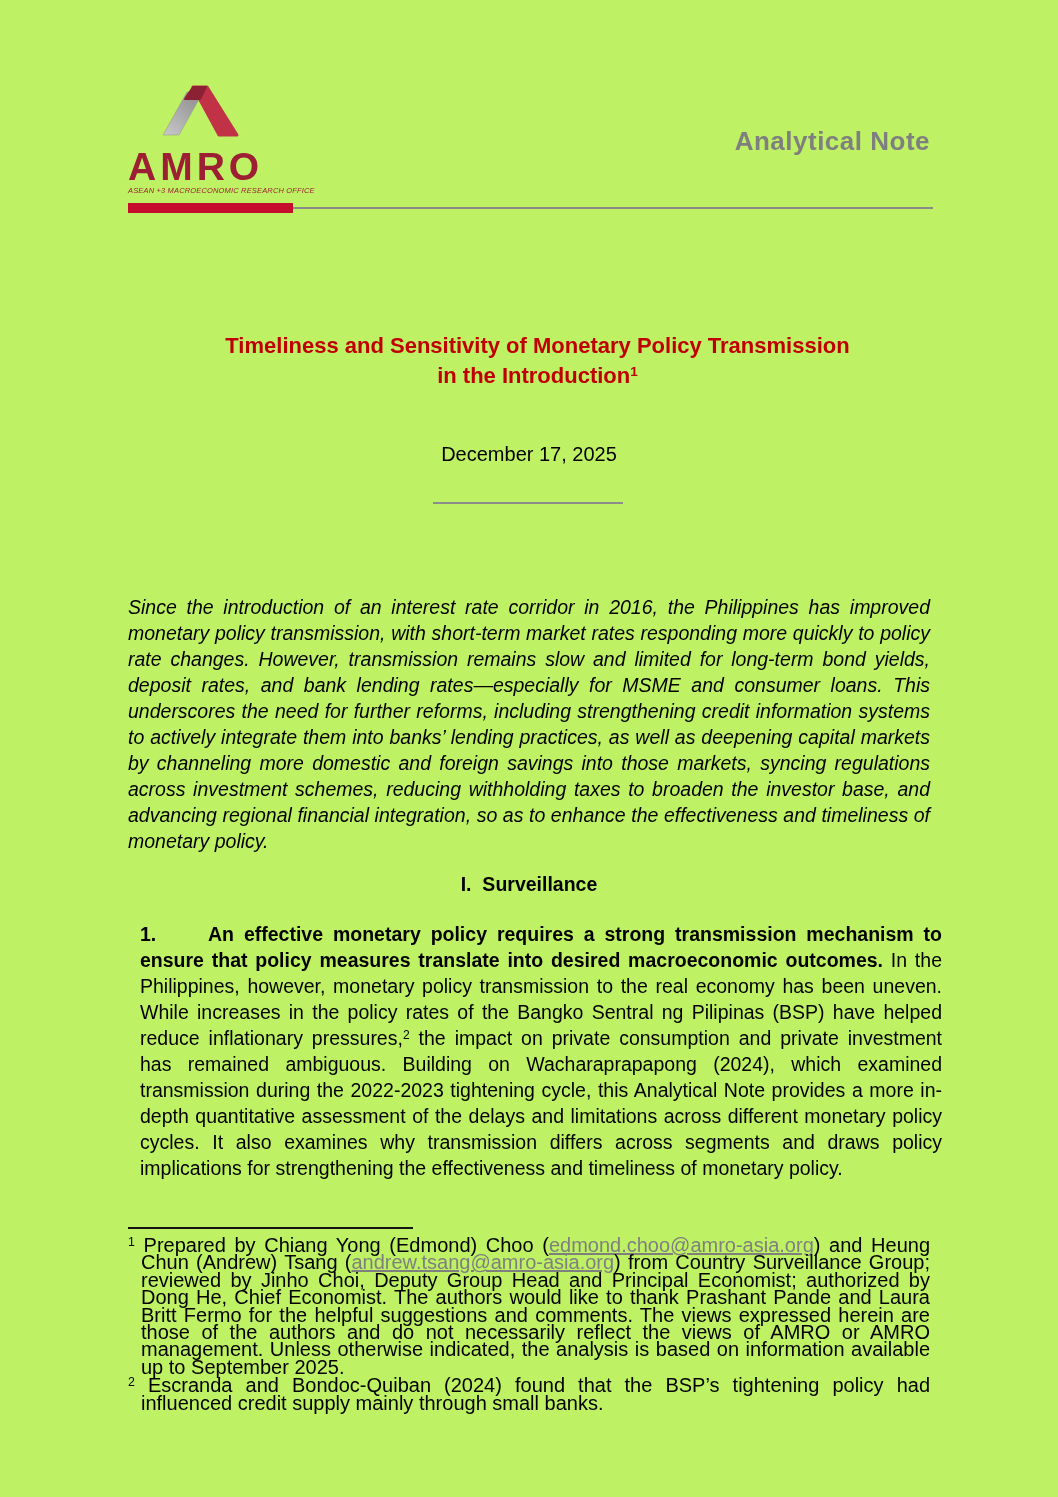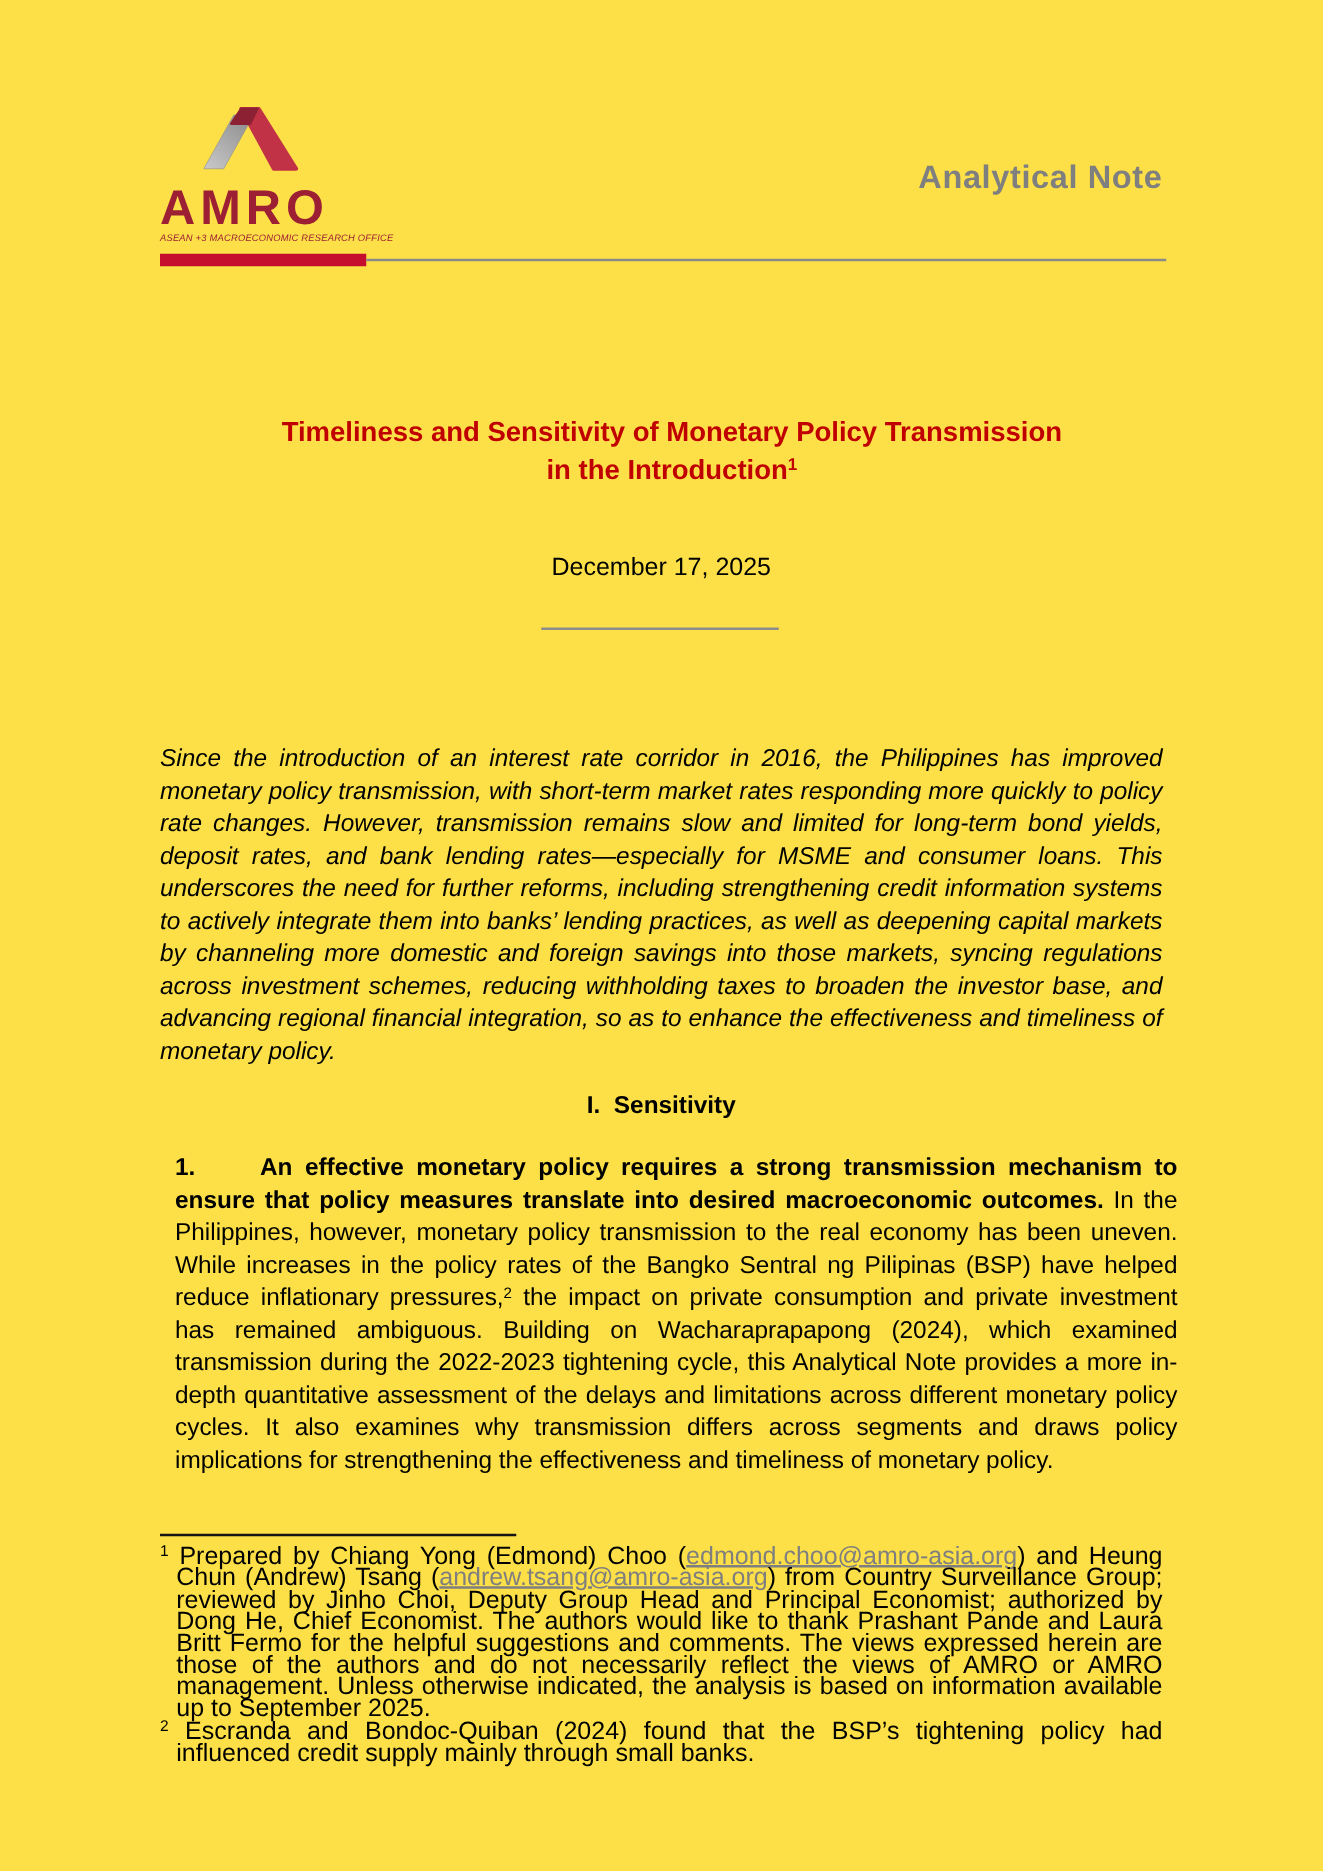--- a/index.html
+++ b/index.html
@@ -1,21 +1,21 @@
 <!DOCTYPE html>
 <html style="--title-red: #C00000; --brand-red: #C50E2E; --logo-red: #C23246; --logo-maroon: #8C2134; --logo-gray-light: #C9C9C9; --logo-gray-dark: #8F8F8F; --wordmark-red: #9D1F34; --muted-gray: #7F7F7F;"><head>
 <meta charset="utf-8">
 <style>
   * { margin:0; padding:0; box-sizing:border-box; }
   html,body { background:#ffffff; }
   body {
     width:1058px; height:1497px; position:relative; overflow:hidden;
     font-family:"Liberation Sans", sans-serif; color:#000;
   }
-  .page { position:absolute; inset:0; background:#fde047; }
+  .page { position:absolute; inset:0; background:#bef264; }
 
   
   .logo-block { position:absolute; top:85px; left:128px; width:170px; }
   .logo-mark { display:block; width:80px; height:52px; margin-left:32px; }
   .logo-mark .limb-red   { fill:var(--logo-red,#C23246); stroke:var(--logo-red,#C23246); stroke-width:3; stroke-linejoin:round; }
   .logo-mark .limb-maroon{ fill:var(--logo-maroon,#8C2134); stroke:var(--logo-maroon,#8C2134); stroke-width:2; stroke-linejoin:round; }
   .logo-mark .limb-gray  { fill:url(#grayGrad); stroke:var(--logo-gray-dark,#9A9A9A); stroke-width:0.5; stroke-linejoin:round; }
   .wordmark {
     margin-top:10px; font-size:39px; font-weight:bold; line-height:1;
     color:var(--wordmark-red,#9D1F34); letter-spacing:4px; white-space:nowrap;
@@ -99,21 +99,21 @@
   </div>
 
   <h1 class="title"><span>Timeliness and Sensitivity of Monetary Policy Transmission</span><br><span>in the Introduction</span><sup class="ref">1</sup></h1>
 
   <div class="date">December 17, 2025</div>
 
   <div class="mid-rule"></div>
 
   <p class="abstract">Since the introduction of an interest rate corridor in 2016, the Philippines has improved monetary policy transmission, with short-term market rates responding more quickly to policy rate changes. However, transmission remains slow and limited for long-term bond yields, deposit rates, and bank lending rates—especially for MSME and consumer loans. This underscores the need for further reforms, including strengthening credit information systems to actively integrate them into banks’ lending practices, as well as deepening capital markets by channeling more domestic and foreign savings into those markets, syncing regulations across investment schemes, reducing withholding taxes to broaden the investor base, and advancing regional financial integration, so as to enhance the effectiveness and timeliness of monetary policy.</p>
 
-  <h2 class="section-heading">I.  Sensitivity</h2>
+  <h2 class="section-heading">I.  Surveillance</h2>
 
   <p class="para"><span class="para-num">1.</span><b>An effective monetary policy requires a strong transmission mechanism to ensure that policy measures translate into desired macroeconomic outcomes.</b><span> In the Philippines, however, monetary policy transmission to the real economy has been uneven. While increases in the policy rates of the Bangko Sentral ng Pilipinas (BSP) have helped reduce inflationary pressures,</span><sup class="ref">2</sup><span> the impact on private consumption and private investment has remained ambiguous. Building on Wacharaprapapong (2024), which examined transmission during the 2022-2023 tightening cycle, this Analytical Note provides a more in-depth quantitative assessment of the delays and limitations across different monetary policy cycles. It also examines why transmission differs across segments and draws policy implications for strengthening the effectiveness and timeliness of monetary policy.</span></p>
 
   <div class="footer-block">
     <div class="footnote-rule"></div>
     <div class="footnote"><sup>1</sup> <span>Prepared by Chiang Yong (Edmond) Choo (</span><a class="email-link">edmond.choo@amro-asia.org</a><span>) and Heung Chun (Andrew) Tsang (</span><a class="email-link">andrew.tsang@amro-asia.org</a><span>) from Country Surveillance Group; reviewed by Jinho Choi, Deputy Group Head and Principal Economist; authorized by Dong He, Chief Economist. The authors would like to thank Prashant Pande and Laura Britt Fermo for the helpful suggestions and comments. The views expressed herein are those of the authors and do not necessarily reflect the views of AMRO or AMRO management. Unless otherwise indicated, the analysis is based on information available up to September 2025.</span></div>
     <div class="footnote"><sup>2</sup> <span>Escranda and Bondoc-Quiban (2024) found that the BSP’s tightening policy had influenced credit supply mainly through small banks.</span></div>
   </div>
 
 </div>

